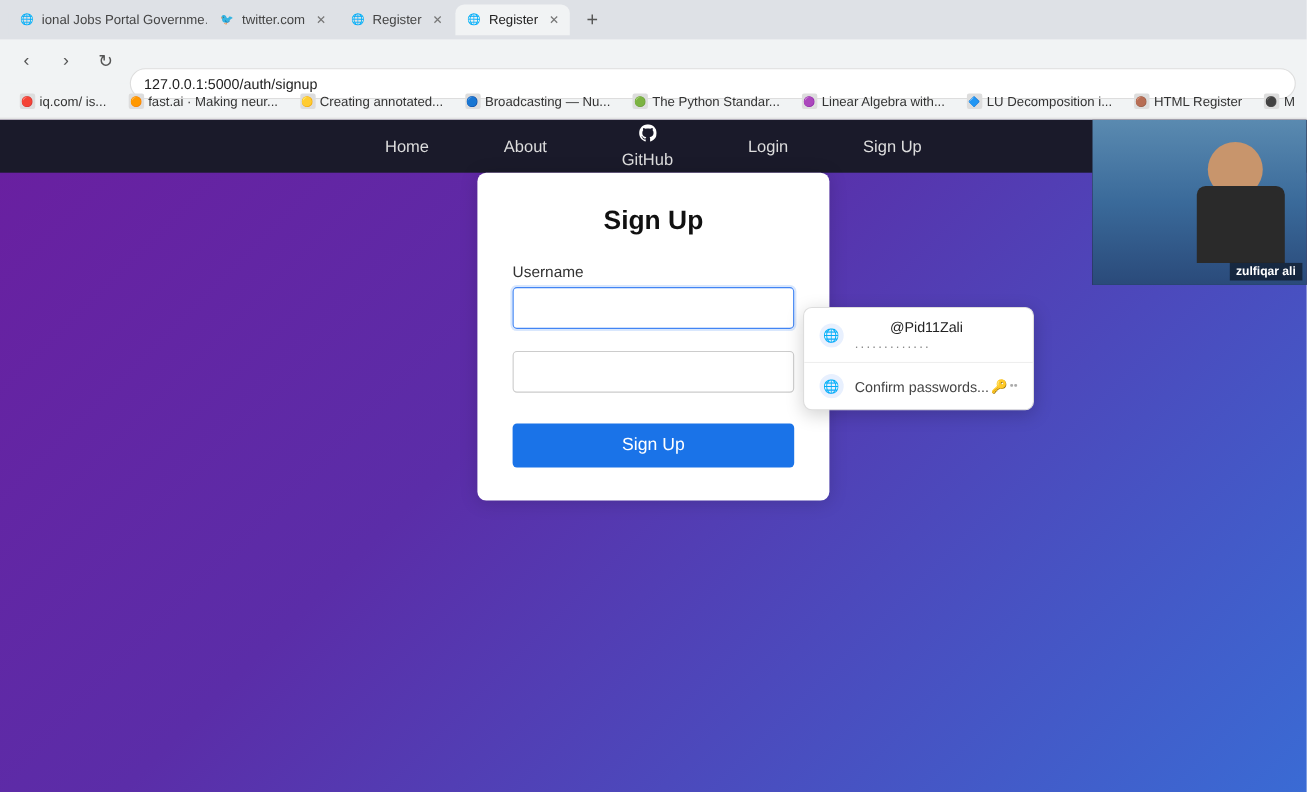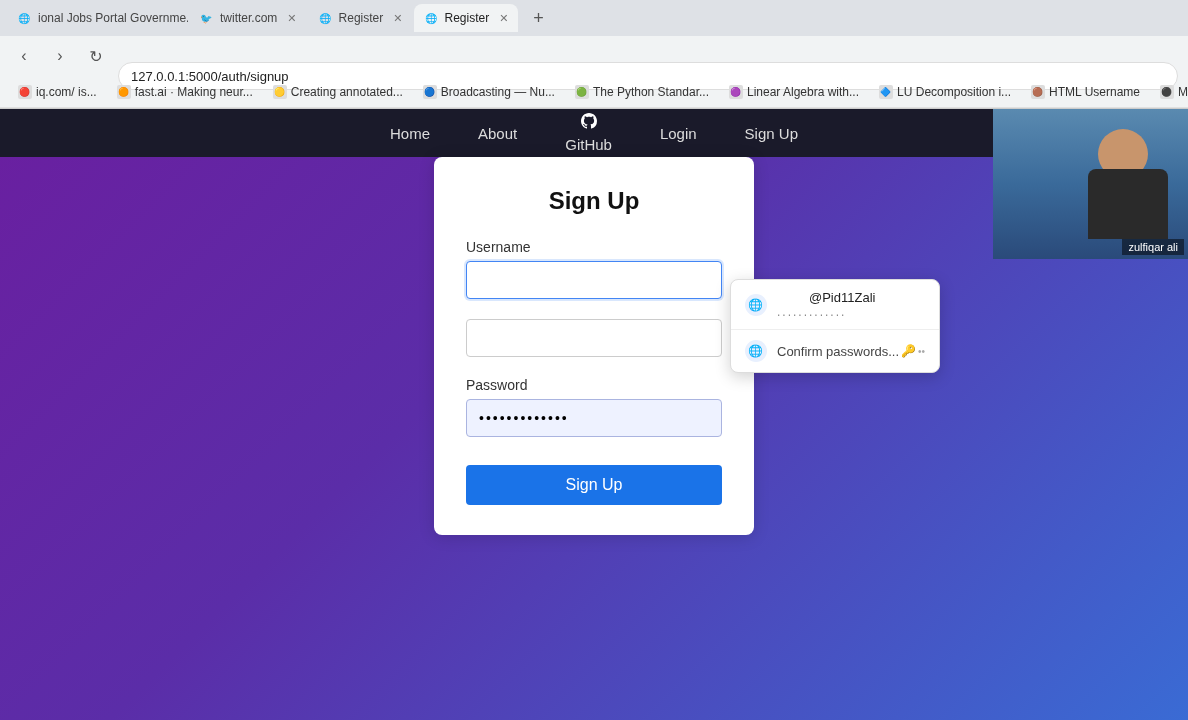--- a/index.html
+++ b/index.html
@@ -162,20 +162,21 @@
       overflow: hidden;
     }
     .webcam-name-tag {
       background: rgba(0,0,0,0.5);
       color: white;
       font-size: 11px;
       padding: 2px 6px;
       position: absolute;
       bottom: 4px;
       right: 4px;
+      font-weight: bold;
     }
     
     .person-silhouette {
       width: 100%;
       height: 100%;
       position: relative;
       background: linear-gradient(to bottom, #5a8ab0 0%, #3a6a9a 50%, #2a4a7a 100%);
     }
     .person-head {
       width: 50px;
@@ -197,21 +198,21 @@
     }
 
     
     .site-navbar {
       background: #1a1a2a;
       color: white;
       display: flex;
       justify-content: center;
       align-items: center;
       height: 48px;
-      gap: 32px;
+      gap: 52px;
       width: 100%;
       position: absolute;
       top: 0;
       left: 0;
       z-index: 10;
     }
     .nav-link {
       color: #ddd;
       text-decoration: none;
       font-size: 15px;
@@ -417,21 +418,21 @@
     <div class="bookmark-item">
       <span class="bookmark-favicon">🟣</span>
       <span>Linear Algebra with...</span>
     </div>
     <div class="bookmark-item">
       <span class="bookmark-favicon">🔷</span>
       <span>LU Decomposition i...</span>
     </div>
     <div class="bookmark-item">
       <span class="bookmark-favicon">🟤</span>
-      <span>HTML Username</span>
+      <span>HTML Register</span>
     </div>
     <div class="bookmark-item">
       <span class="bookmark-favicon">⚫</span>
       <span>M</span>
     </div>
   </div>
 </div>
 
 <div class="main-content">
 
@@ -482,24 +483,20 @@
           </div>
         </div>
       </div>
 
       
       <div class="form-group">
         <input class="form-input" type="email" style="">
       </div>
 
       
-      <div class="form-group">
-        <label class="form-label">Password</label>
-        <input class="form-input has-value" type="password" value="............." style="letter-spacing: 2px;">
-      </div>
 
       
 
       <button class="btn-signup">Sign Up</button>
     </div>
 
     <div class="webcam-overlay">
       <div class="person-silhouette">
         <div class="person-head"></div>
         <div class="person-body"></div>

